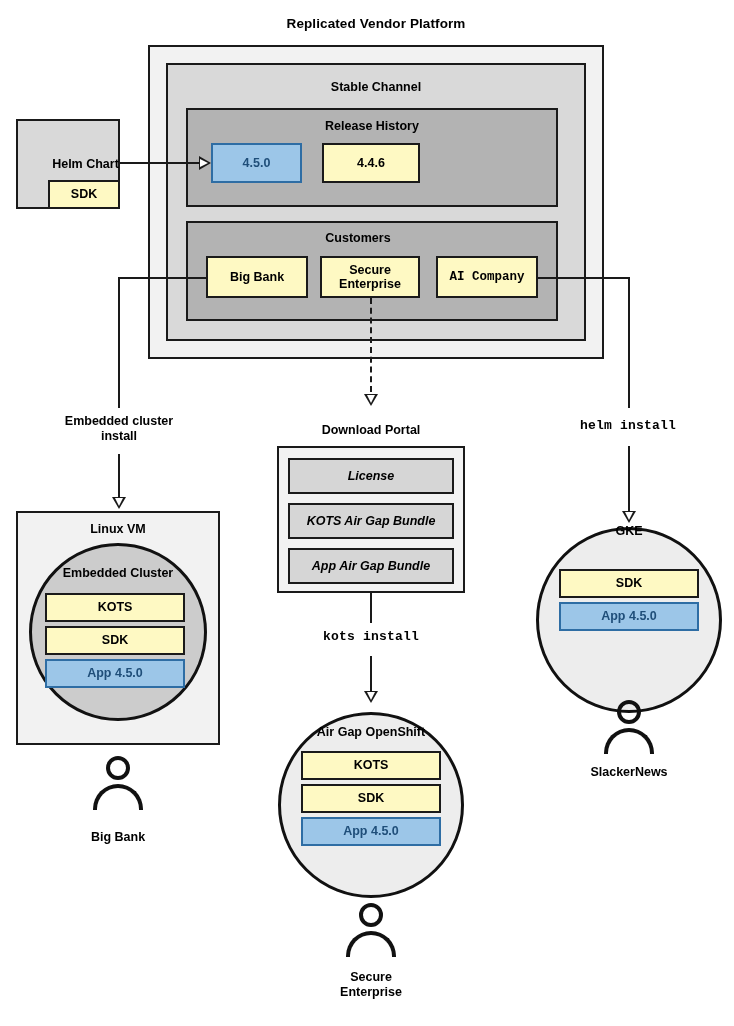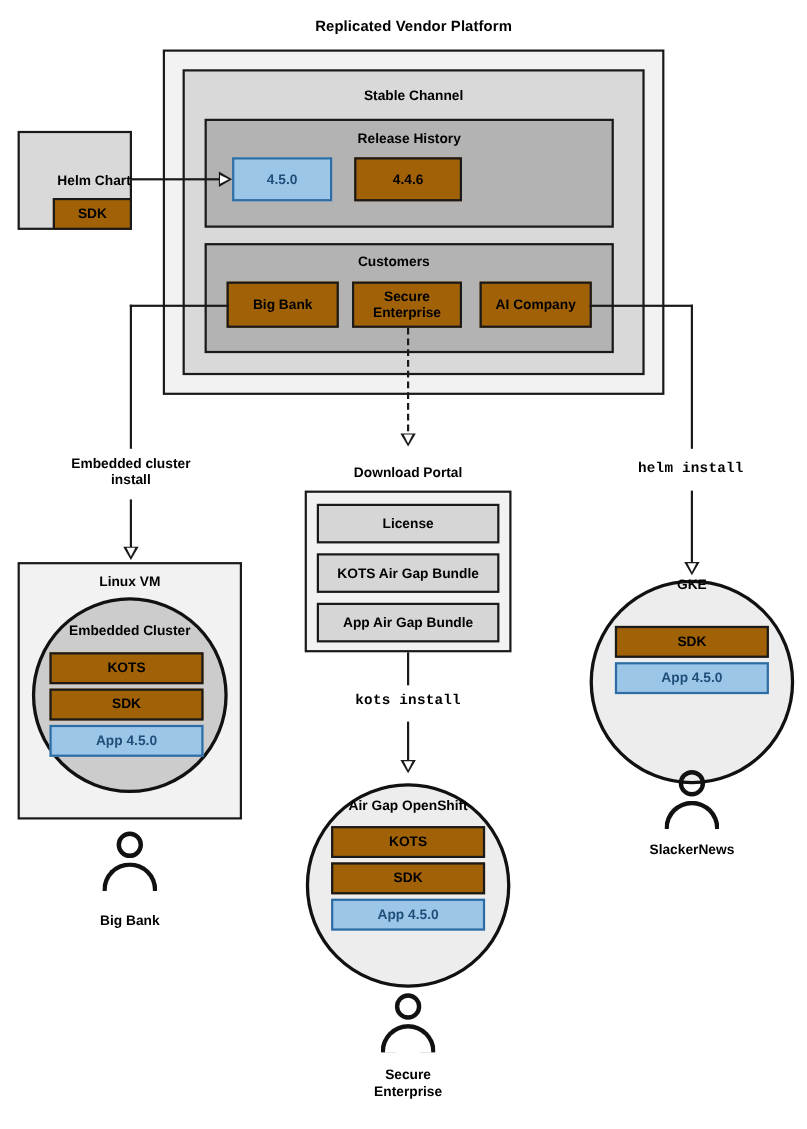--- a/index.html
+++ b/index.html
@@ -39,22 +39,22 @@
     font-family: "Liberation Mono", "DejaVu Sans Mono", monospace;
     font-size: 13px;
     font-weight: bold;
     letter-spacing: .2px;
   }
 
   
   .boxL1 { background:#f2f2f2; border:2px solid #1a1a1a; }
   .boxL2 { background:#d9d9d9; border:2px solid #1a1a1a; }
   .boxL3 { background:#b3b3b3; border:2px solid #1a1a1a; }
-  .boxWhite { background:#a16207; border:2px solid #1a1a1a; }
-  .boxGray { background:#d6d6d6; border:2px solid #1a1a1a; }
+  .boxWhite { background:#fef9c3; border:2px solid #1a1a1a; }
+  .boxGray { background:#d6d6d6; border:2px solid #1a1a1a;font-style:italic; }
   .boxBlue { background:#9cc6e8; border:2px solid #2e6da4; }
 
   .cell {
     display: flex;
     align-items: center;
     justify-content: center;
     font-weight: bold;
     font-size: 12.5px;
     color: #000000;
     text-align: center;
@@ -161,21 +161,21 @@
 
   <div class="abs boxBlue cell blue" style="left:211px; top:143px; width:91px; height:40px;">4.5.0</div>
   <div class="abs boxWhite cell" style="left:322px; top:143px; width:98px; height:40px;">4.4.6</div>
 
   <div class="abs boxL3" style="left:186px; top:221px; width:372px; height:100px;"></div>
   <div class="lbl hdr" style="left:186px; top:231px; width:344px;">Customers</div>
 
   <div class="abs boxWhite cell" style="left:206px; top:256px; width:102px; height:42px;">Big Bank</div>
   <div class="abs boxWhite cell" style="left:320px; top:256px; width:100px; height:42px;">Secure
 Enterprise</div>
-  <div class="abs boxWhite cell" style="left:436px; top:256px; width:102px; height:42px;">AI Company</div>
+  <div class="abs boxWhite cell" style="left:436px; top:256px; width:102px; height:42px;font-family:Liberation Mono, monospace;">AI Company</div>
 
   <div class="abs boxL2" style="left:16px; top:119px; width:104px; height:90px;"></div>
   <div class="lbl hdr" style="left:16px; top:157px; width:104px;padding-left:35px;">Helm Chart</div>
   <div class="abs boxWhite cell" style="left:48px; top:180px; width:72px; height:29px;">SDK</div>
 
   <div class="ln lnH" style="left:120px; top:162px; width:83px;"></div>
   <div class="arrowRight" style="left:211px; top:163px;"></div>
 
   <div class="ln lnH" style="left:118px; top:277px; width:90px;"></div>
   <div class="ln lnV" style="left:118px; top:277px; height:131px;"></div>

